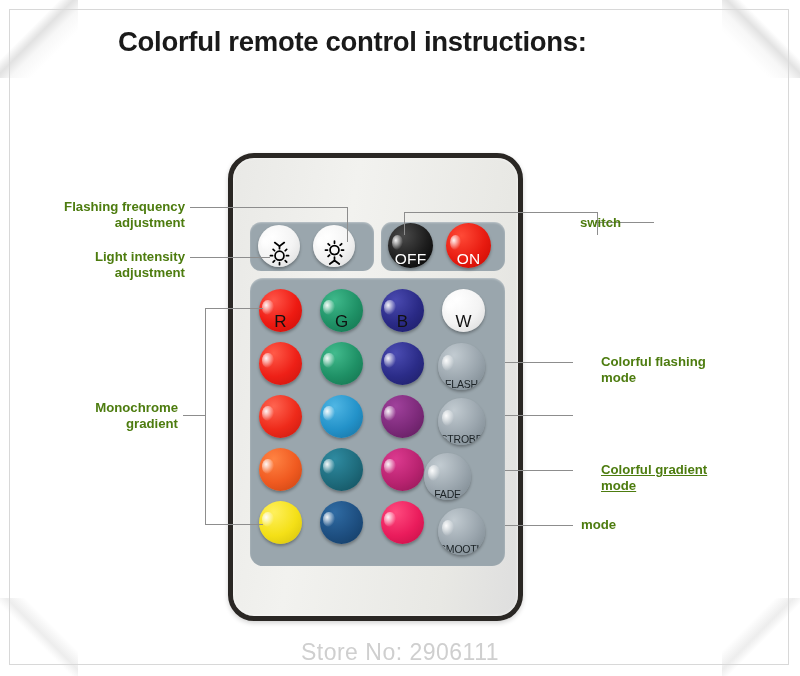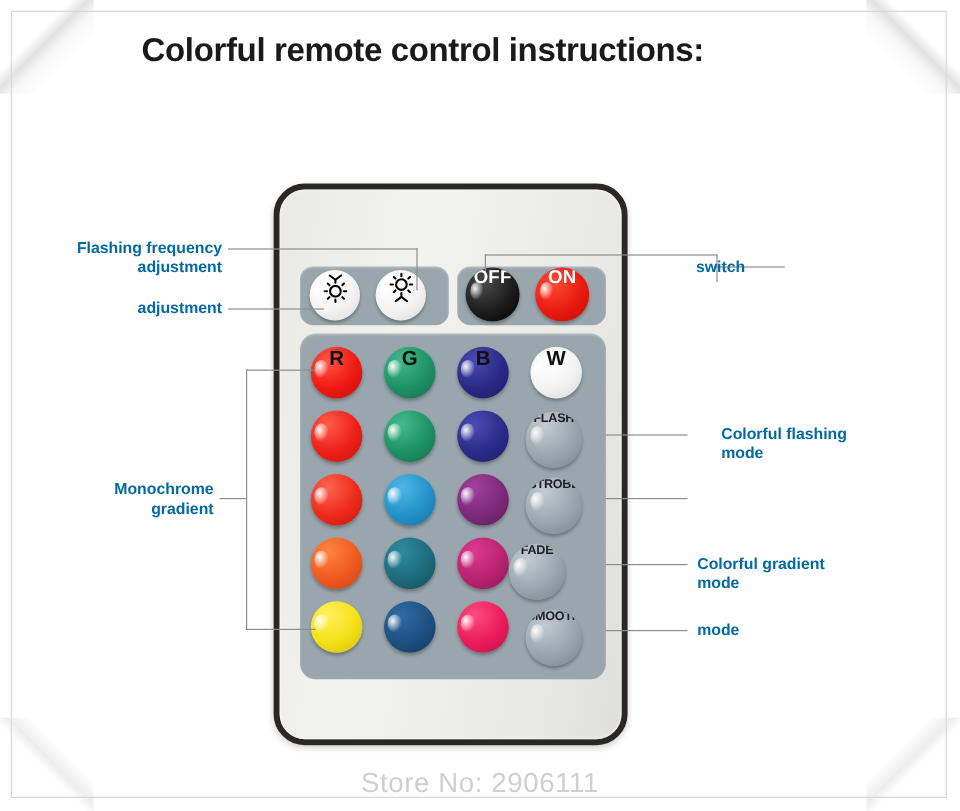--- a/index.html
+++ b/index.html
@@ -85,23 +85,23 @@
   }
   .panel.top-left  { left: 17px;  top: 64px;  width: 124px; height: 49px; }
   .panel.top-right { left: 148px; top: 64px;  width: 124px; height: 49px; }
   .panel.grid      { left: 17px;  top: 120px; width: 255px; height: 288px; border-radius: 13px; }
 
   
   .btn {
     position: absolute;
     border-radius: 50%;
     display: flex;
-    align-items: flex-start;
+    align-items: flex-end;
     justify-content: center;
-    font-weight: bold;
+    font-weight: normal;
     box-shadow: 0 2px 3px rgba(0,0,0,0.30);
     overflow: hidden;
   }
   .btn::after {
     content: "";
     position: absolute;
     left: 8%; top: 26%;
     width: 26%; height: 34%;
     border-radius: 50%;
     background: radial-gradient(ellipse at 35% 35%, rgba(255,255,255,0.95), rgba(255,255,255,0) 72%);
@@ -138,21 +138,21 @@
     color: #1b2225;
     font-size: 10.5px;
     letter-spacing: -0.2px;
   }
 
   
   .note {
     position: absolute;
     font-size: 13.2px;
     font-weight: bold;
-    color: #0369a1;
+    color: #4d7c0f;
     line-height: 15.5px;
     white-space: nowrap;
   }
   .note.r-align { text-align: right; }
   .note.l-align { text-align: left; }
 
   .lead {
     position: absolute;
     background: #8d8d8d;
     pointer-events: none;
@@ -273,20 +273,21 @@
   </div>
 
   <div class="note r-align" style="left:20px; top:199px; width:165px;">
     <div>Flashing frequency</div>
     <div class="c-align">adjustment</div>
   </div>
   <div class="lead h" style="left:190px; top:207px; width:158px;"></div>
   <div class="lead v" style="left:347px; top:207px; height:35px;"></div>
 
   <div class="note r-align" style="left:20px; top:249px; width:165px;">
+    <div>Light intensity</div>
     <div class="c-align">adjustment</div>
   </div>
   <div class="lead h" style="left:190px; top:257px; width:80px;"></div>
 
   <div class="note r-align" style="left:50px; top:400px; width:128px;">
     <div>Monochrome</div>
     <div class="c-align">gradient</div>
   </div>
   <div class="bracket mono" style="left:205px; top:308px; width:57px; height:215px;"></div>
   <div class="lead h" style="left:183px; top:415px; width:23px;"></div>
@@ -297,21 +298,21 @@
 
   <div class="lead h" style="left:505px; top:362px; width:68px;"></div>
   <div class="note l-align" style="left:581px; top:354px; width:200px;margin-left:20px;">
     <div>Colorful flashing</div>
     <div class="c-align" style="width:140px;">mode</div>
   </div>
 
   <div class="lead h" style="left:505px; top:415px; width:68px;"></div>
 
   <div class="lead h" style="left:505px; top:470px; width:68px;"></div>
-  <div class="note l-align" style="left:581px; top:462px; width:200px;">
+  <div class="note l-align" style="left:601px; top:462px; width:200px;text-decoration:underline;">
     <div>Colorful gradient</div>
     <div class="c-align" style="width:140px;">mode</div>
   </div>
 
   <div class="lead h" style="left:505px; top:525px; width:68px;"></div>
   <div class="note l-align" style="left:581px; top:517px; width:210px;">
     <div class="c-align" style="width:152px;">mode</div>
   </div>
 
   <div class="watermark">Store No: 2906111</div>

